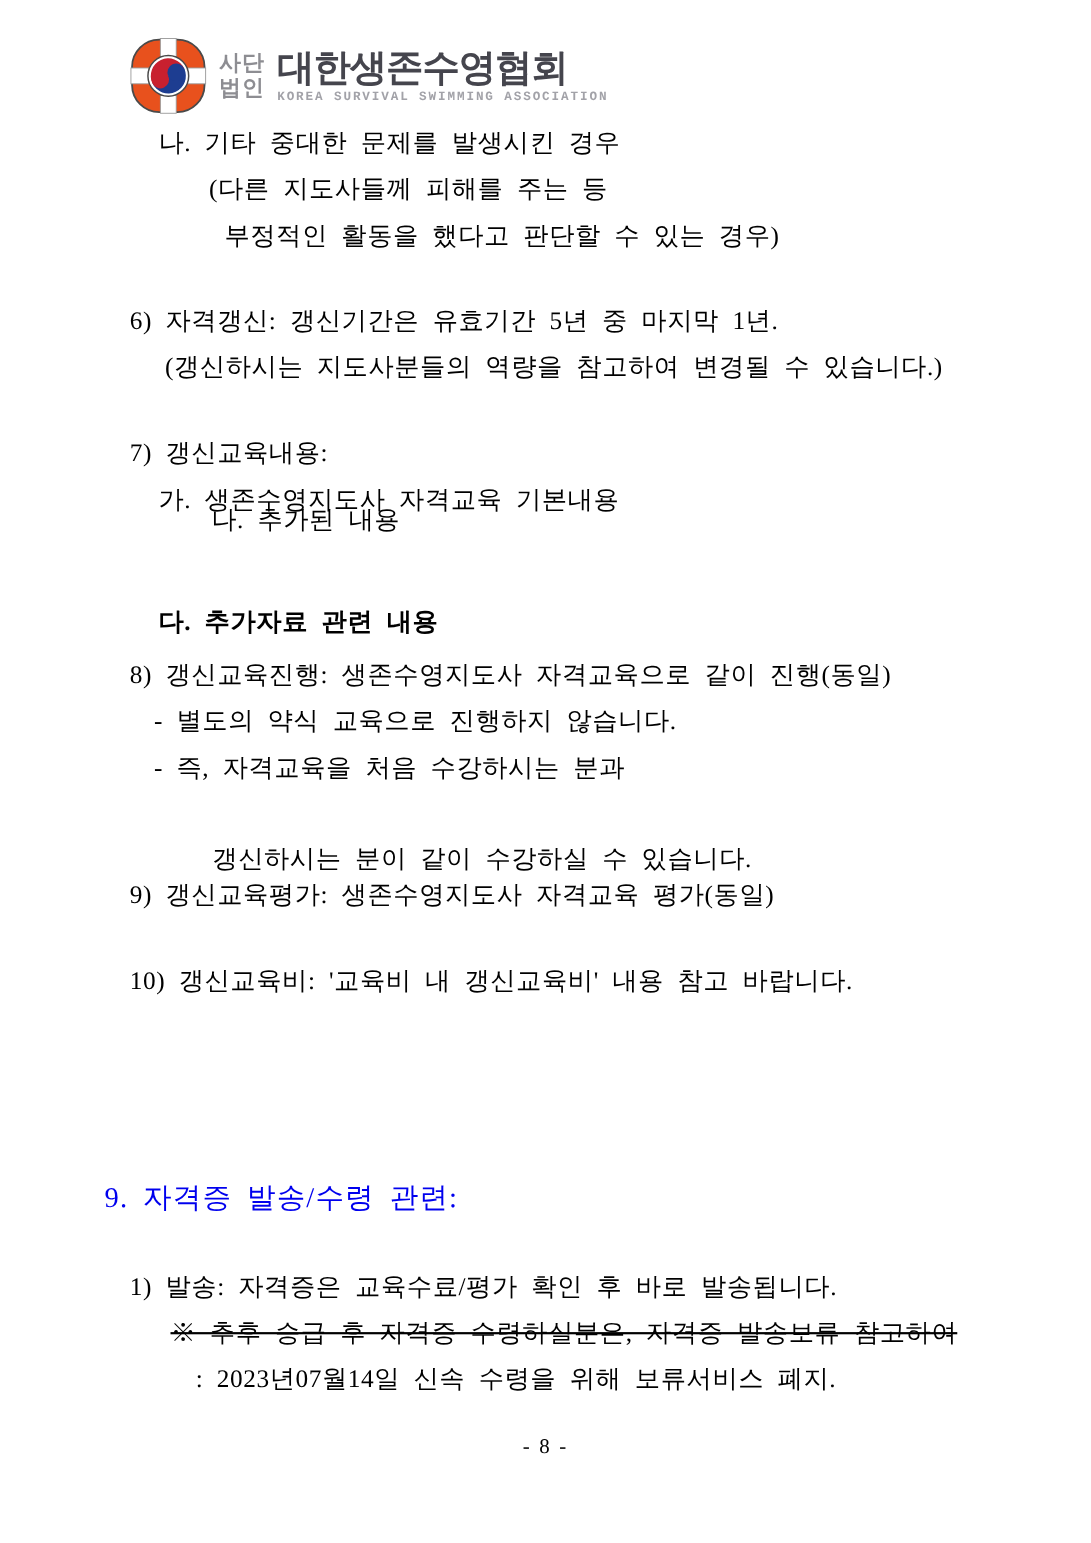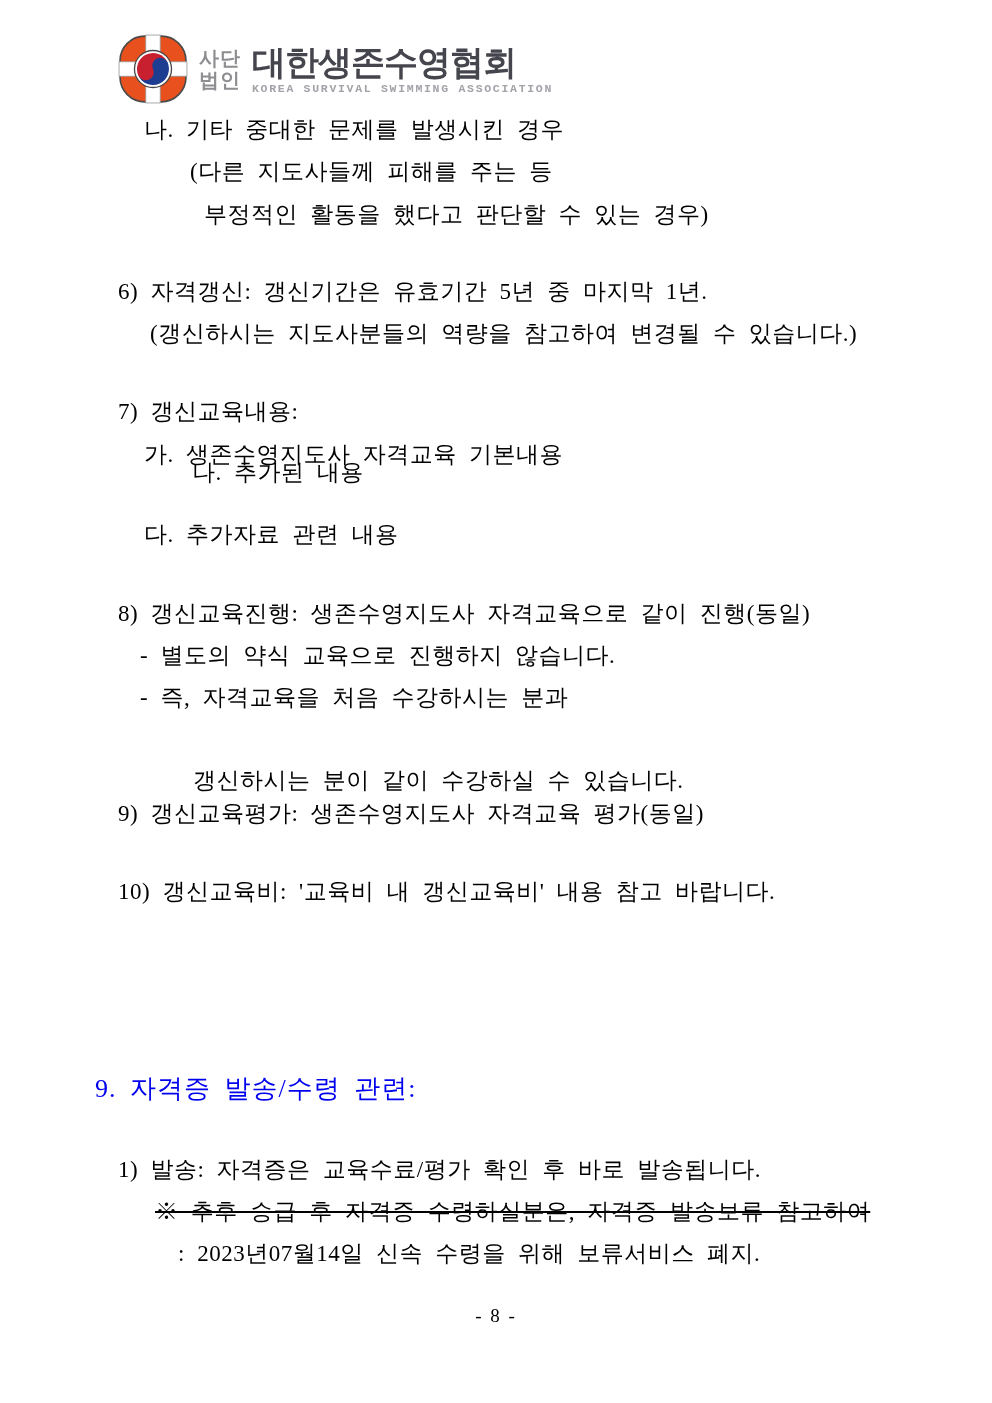--- a/index.html
+++ b/index.html
@@ -72,21 +72,21 @@
   }
 
   .l0  { left:144px; top:115px; }
   .l1  { left:190px; top:157px; }
   .l2  { left:204px; top:200px; }
   .l3  { left:118px; top:277px; }
   .l4  { left:150px; top:319px; }
   .l5  { left:118px; top:397px; }
   .l6  { left:144px; top:440px; }
   .l7  { left:144px; top:458px;margin-left:48px; }
-  .l8  { left:144px; top:520px; }
+  .l8  { left:144px; top:551px;font-weight:bold; }
   .l9  { left:118px; top:599px; }
   .l10 { left:140px; top:641px;text-align:center; }
   .l11 { left:140px; top:683px; }
   .l12 { left:193px; top:726px;margin-top:40px; }
   .l13 { left:118px; top:799px; }
   .l14 { left:118px; top:877px; }
   .l15 { left:118px; top:955px; }
   .lh  { left:95px;  top:1074px; }
   .l16 { left:118px; top:1155px; }
   .l17 { left:155px; top:1197px; }

